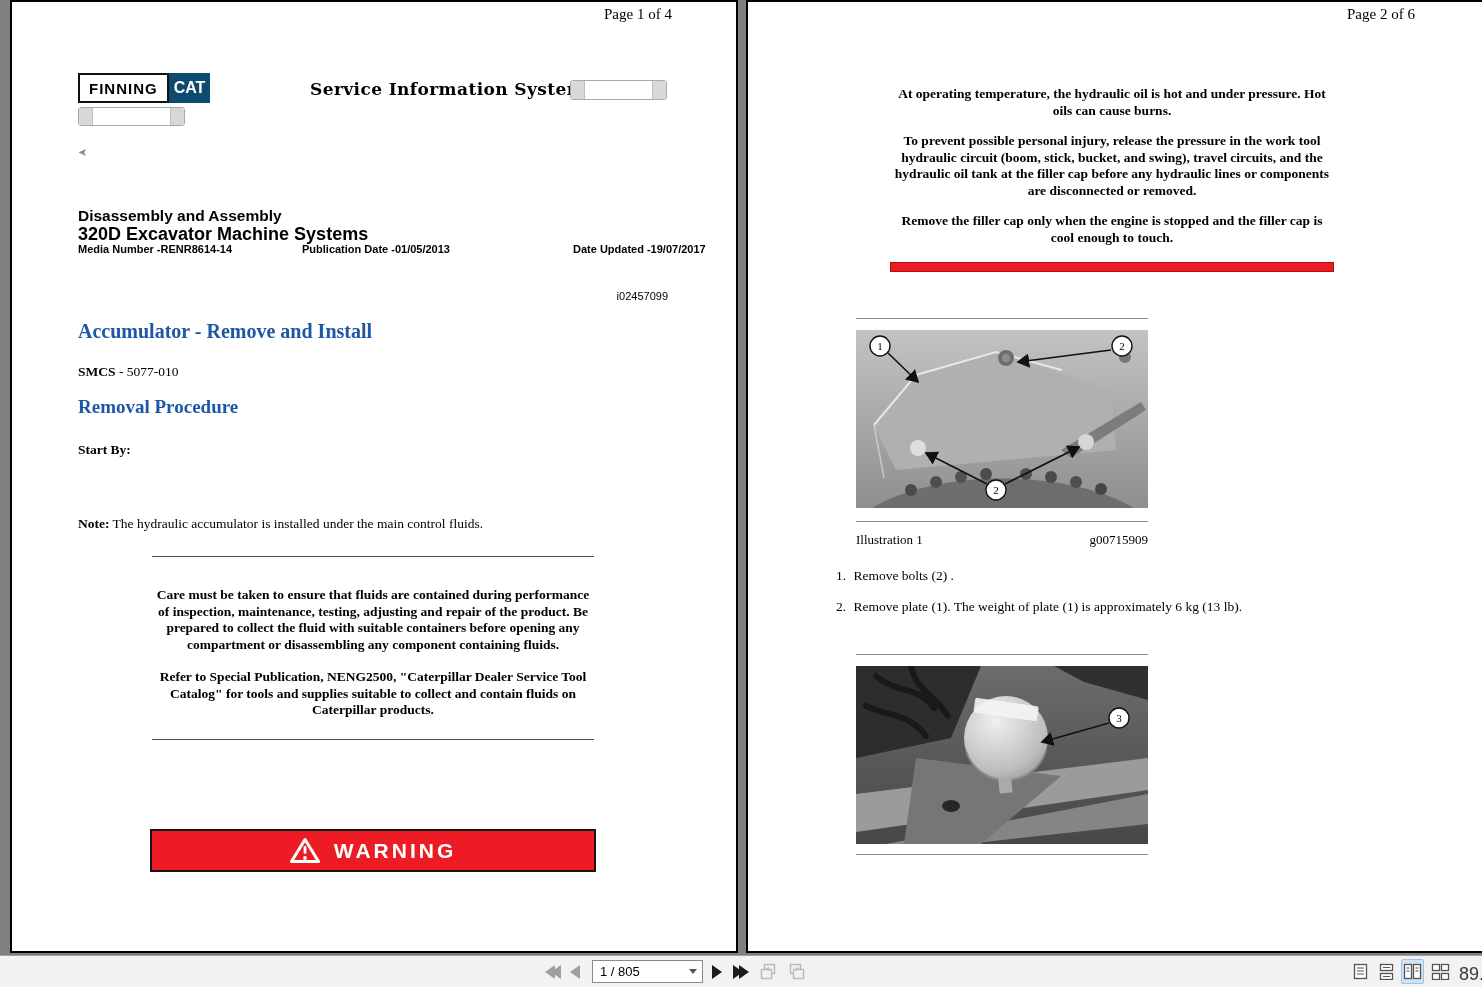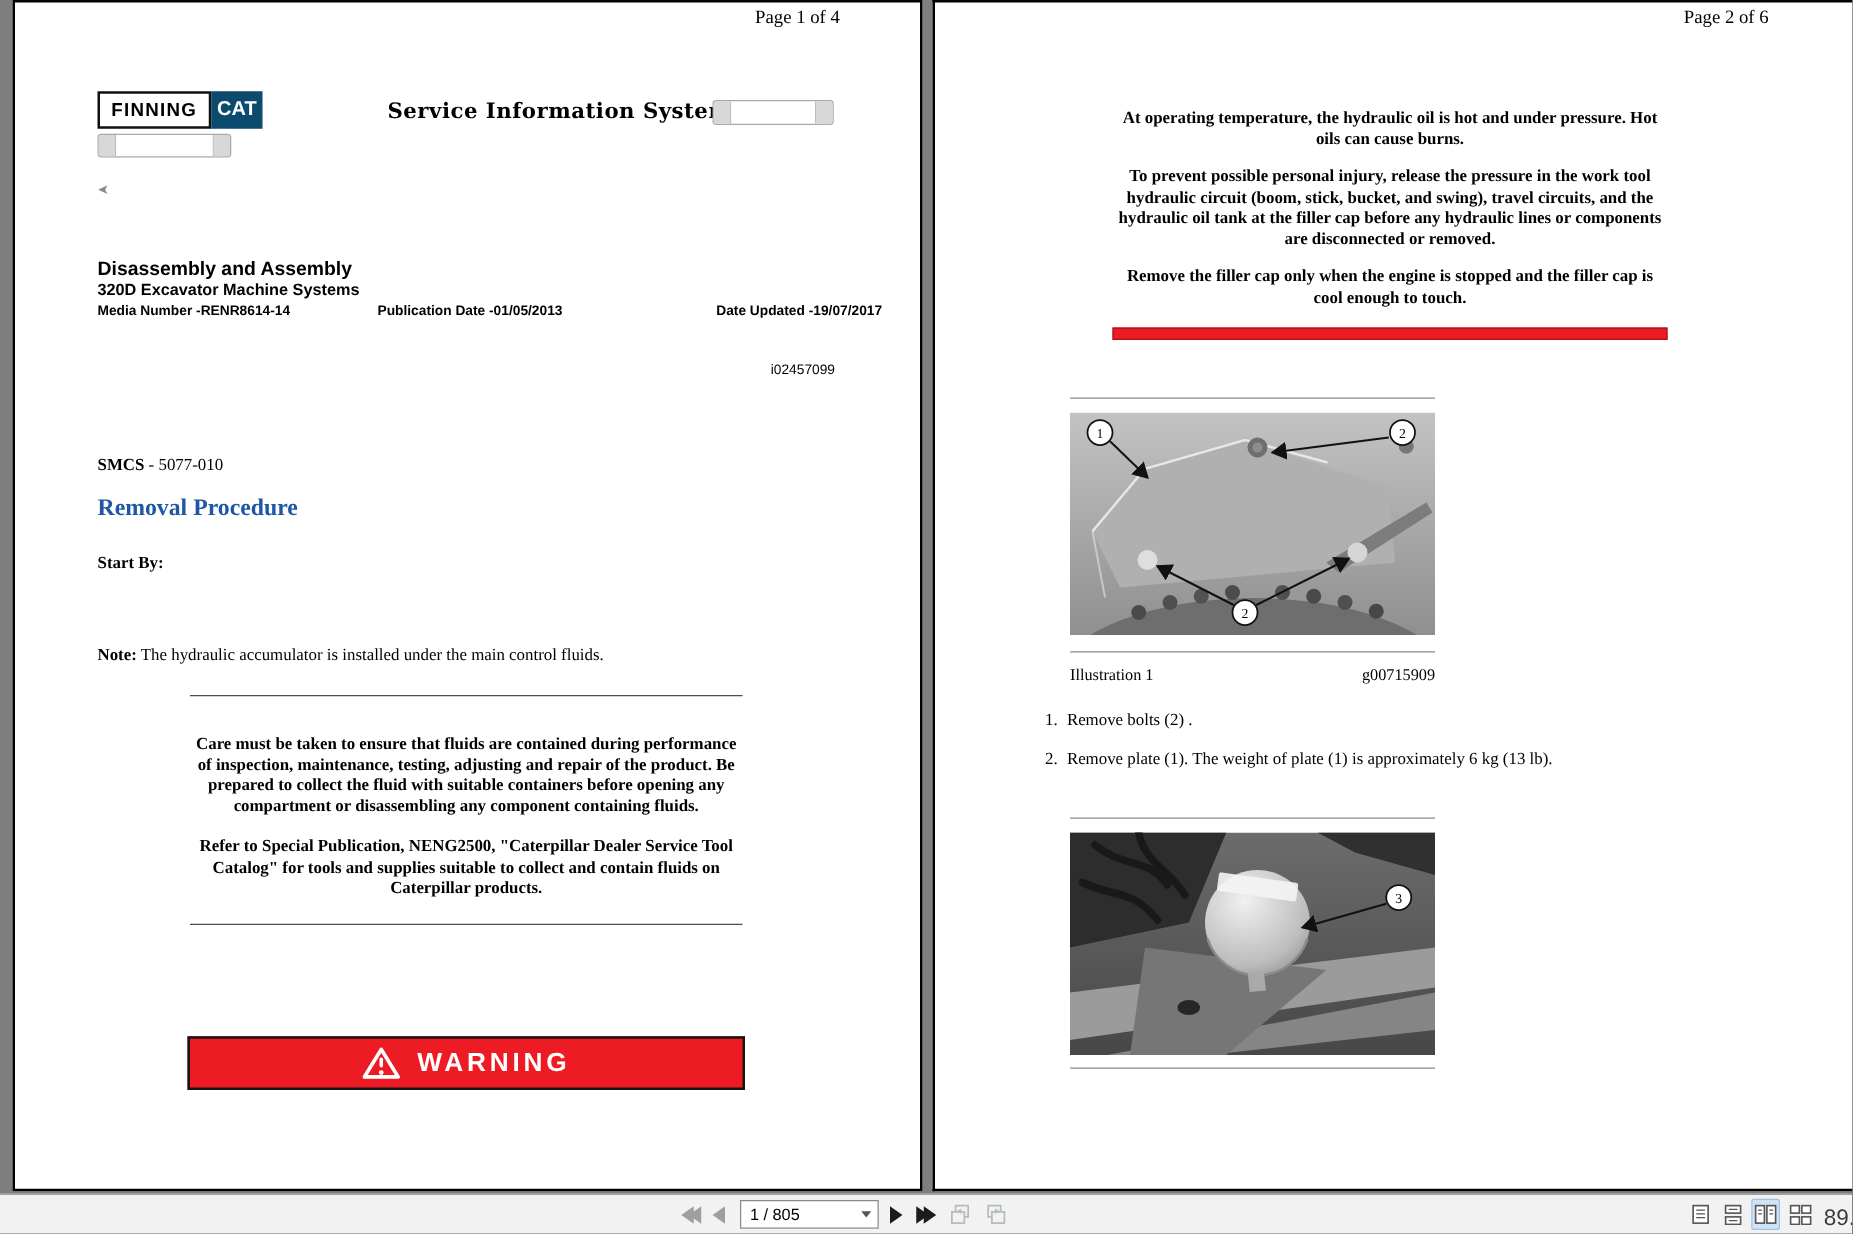--- a/index.html
+++ b/index.html
@@ -17,21 +17,21 @@
   .cat-box{background:#0c4a6e;color:#fff;display:flex;align-items:center;padding:0 5px;
            font-family:"Liberation Sans",sans-serif;font-weight:bold;font-size:16px;}
   .sis-title{font-family:"DejaVu Serif",serif;font-weight:bold;font-size:17px;letter-spacing:.4px;}
   .slider{background:#fff;border:1px solid #a9a9a9;border-radius:3px;box-sizing:border-box;}
   .slider .cap{position:absolute;top:0;bottom:0;width:13px;background:#d8d8d8;border:0;}
   .slider .cap.l{left:0;border-right:1px solid #bdbdbd;border-radius:2px 0 0 2px;}
   .slider .cap.r{right:0;border-left:1px solid #bdbdbd;border-radius:0 2px 2px 0;}
   .pointer-glyph{color:#8a8a8a;font-size:11px;display:inline-block;transform:scaleX(-1);}
   
   .doc-title{font-family:"Liberation Sans",sans-serif;font-weight:bold;font-size:15.5px;}
-  .doc-subtitle{font-family:"Liberation Sans",sans-serif;font-weight:bold;font-size:13px;}
+  .doc-subtitle{font-family:"Liberation Sans",sans-serif;font-weight:bold;font-size:18px;}
   .meta{font-family:"Liberation Sans",sans-serif;font-weight:bold;font-size:11px;}
   .docid{font-family:"Liberation Sans",sans-serif;font-size:11px;text-align:right;}
   
   .h-blue{color:#1d57a5;font-weight:bold;font-size:20px;}
   .body-text{font-size:13.5px;line-height:16.5px;}
   .bold{font-weight:bold;}
   .notice-box{border-top:1px solid #4d4d4d;border-bottom:1px solid #4d4d4d;box-sizing:border-box;
               padding:10px 4px 4px 4px;text-align:center;}
   .notice-box h4{margin:0 0 20px 0;font-size:14.5px;}
   .notice-box p{margin:0 0 16px 0;font-weight:bold;font-size:13.5px;line-height:16.5px;}
@@ -95,20 +95,21 @@
 
     <div class="abs doc-title" style="left:66px;top:205px;">Disassembly and Assembly</div>
     <div class="abs doc-subtitle" style="left:66px;top:222px;">320D Excavator Machine Systems</div>
 
     <div class="abs meta" style="left:66px;top:241px;">Media Number -RENR8614-14</div>
     <div class="abs meta" style="left:290px;top:241px;">Publication Date -01/05/2013</div>
     <div class="abs meta" style="left:513px;top:241px;padding-left:48px;">Date Updated -19/07/2017</div>
 
     <div class="abs docid" style="left:400px;top:288px;width:256px;">i02457099</div>
 
+    <div class="abs h-blue" style="left:66px;top:318px;">Accumulator - Remove and Install</div>
 
     <div class="abs body-text" style="left:66px;top:362px;">
       <span class="bold">SMCS</span><span> - 5077-010</span>
     </div>
 
     <div class="abs h-blue" style="left:66px;top:394px;font-size:19px;">Removal Procedure</div>
 
     <div class="abs body-text bold" style="left:66px;top:440px;">Start By:</div>
 
 

